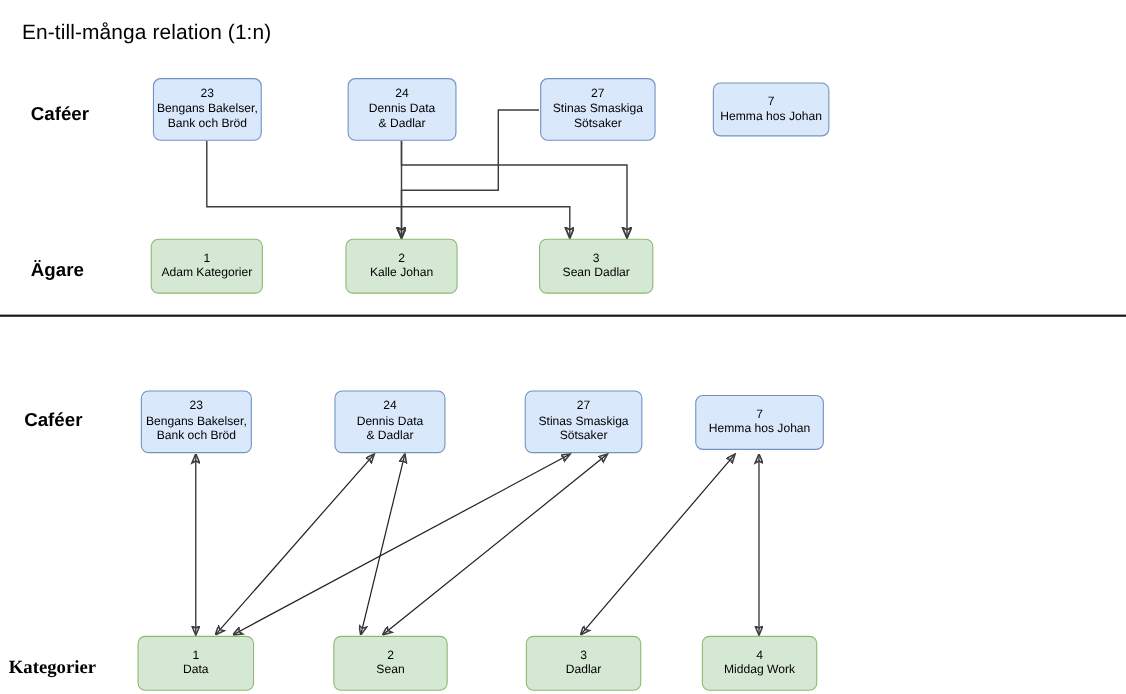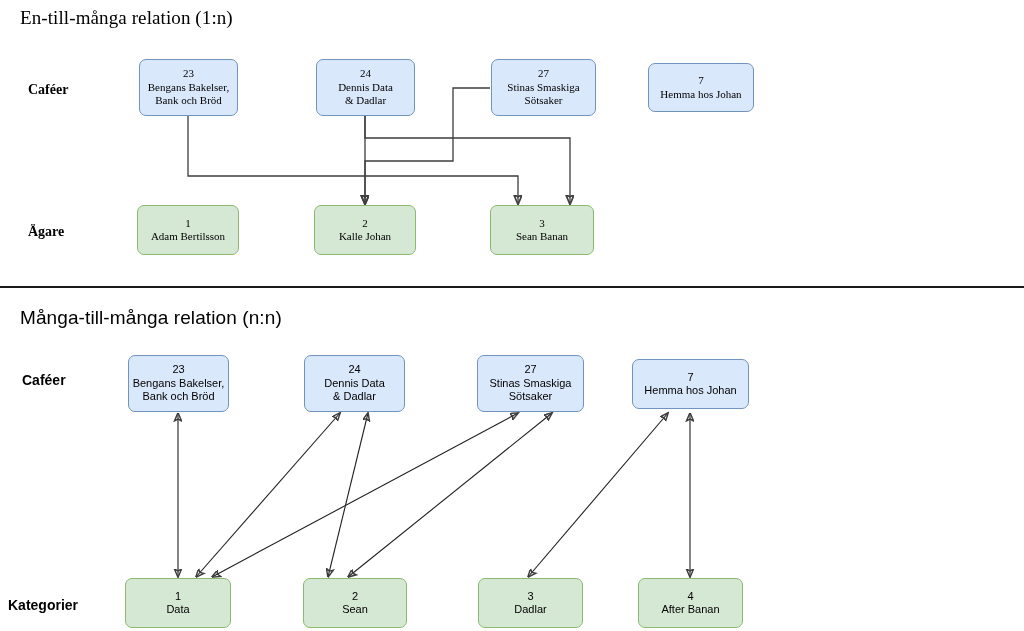--- a/index.html
+++ b/index.html
@@ -13,21 +13,21 @@
     position: relative;
     font-family: "Liberation Sans", sans-serif;
     color: #000000;
     overflow: hidden;
   }
   .section {
     position: absolute;
     left: 0;
     width: 1024px;
   }
-  #section-1n { top: 4px; height: 243px; font-family: Liberation Serif, serif; }
+  #section-1n { top: 16px; height: 243px; }
   #section-nn { top: 287px; height: 344px; }
 
   .section-title {
     position: absolute;
     font-size: 19px;
     font-weight: 400;
     color: #000000;
     white-space: nowrap;
     letter-spacing: 0.1px;
   }
@@ -38,21 +38,21 @@
     position: absolute;
     left: 0;
     top: 286px;
     width: 1024px;
     height: 0;
     border-top: 2px solid #1a1a1a;
   }
 
   .row-label {
     position: absolute;
-    font-size: 14px;
+    font-size: 17px;
     font-weight: bold;
     color: #000000;
     white-space: nowrap;
   }
 
   .node {
     position: absolute;
     box-sizing: border-box;
     border-radius: 7px;
     display: flex;
@@ -138,43 +138,42 @@
     <span class="nname">Sötsaker</span>
   </div>
 
   <div class="node node-blue" style="left:648px; top:59px; width:106px; height:49px;">
     <span class="nid">7</span>
     <span class="nname">Hemma hos Johan</span>
   </div>
 
   <div class="node node-green" style="left:137px; top:201px; width:102px; height:50px;">
     <span class="nid">1</span>
-    <span class="nname">Adam Bertilsson</span>
+    <span class="nname">Adam Kategorier</span>
   </div>
 
   <div class="node node-green" style="left:314px; top:201px; width:102px; height:50px;">
     <span class="nid">2</span>
     <span class="nname">Kalle Johan</span>
   </div>
 
   <div class="node node-green" style="left:490px; top:201px; width:104px; height:50px;">
     <span class="nid">3</span>
-    <span class="nname">Sean Banan</span>
+    <span class="nname">Sean Dadlar</span>
   </div>
 </div>
 
 <div class="divider"></div>
 
 <div class="section" id="section-nn">
 
-  <div class="section-title" id="title-nn">Många-till-många relation (n:n)</div>
 
   <div class="row-label" style="left:22px; top:85px;">Caféer</div>
 
-  <div class="row-label" style="left:8px; top:310px;">Kategorier</div>
+  <div class="row-label" style="left:8px; top:310px;font-family:Liberation Serif, serif;">Kategorier</div>
 
   <svg class="edges" width="1024" height="344">
     <defs>
       <marker id="ah2" markerWidth="9" markerHeight="9" refX="7.2" refY="3.2" orient="auto" markerUnits="strokeWidth">
         <path d="M0,0 L7.6,3.2 L0,6.4 L1.7,3.2 z" fill="#2b2b2b" stroke="none"></path>
       </marker>
       <marker id="ah2s" markerWidth="9" markerHeight="9" refX="0.4" refY="3.2" orient="auto" markerUnits="strokeWidth">
         <path d="M7.6,0 L0,3.2 L7.6,6.4 L5.9,3.2 z" fill="#2b2b2b" stroke="none"></path>
       </marker>
     </defs>
@@ -227,15 +226,15 @@
     <span class="nname">Sean</span>
   </div>
 
   <div class="node node-green" style="left:478px; top:291px; width:105px; height:50px;">
     <span class="nid">3</span>
     <span class="nname">Dadlar</span>
   </div>
 
   <div class="node node-green" style="left:638px; top:291px; width:105px; height:50px;">
     <span class="nid">4</span>
-    <span class="nname">After Banan</span>
+    <span class="nname">Middag Work</span>
   </div>
 </div>
 
 </body></html>

